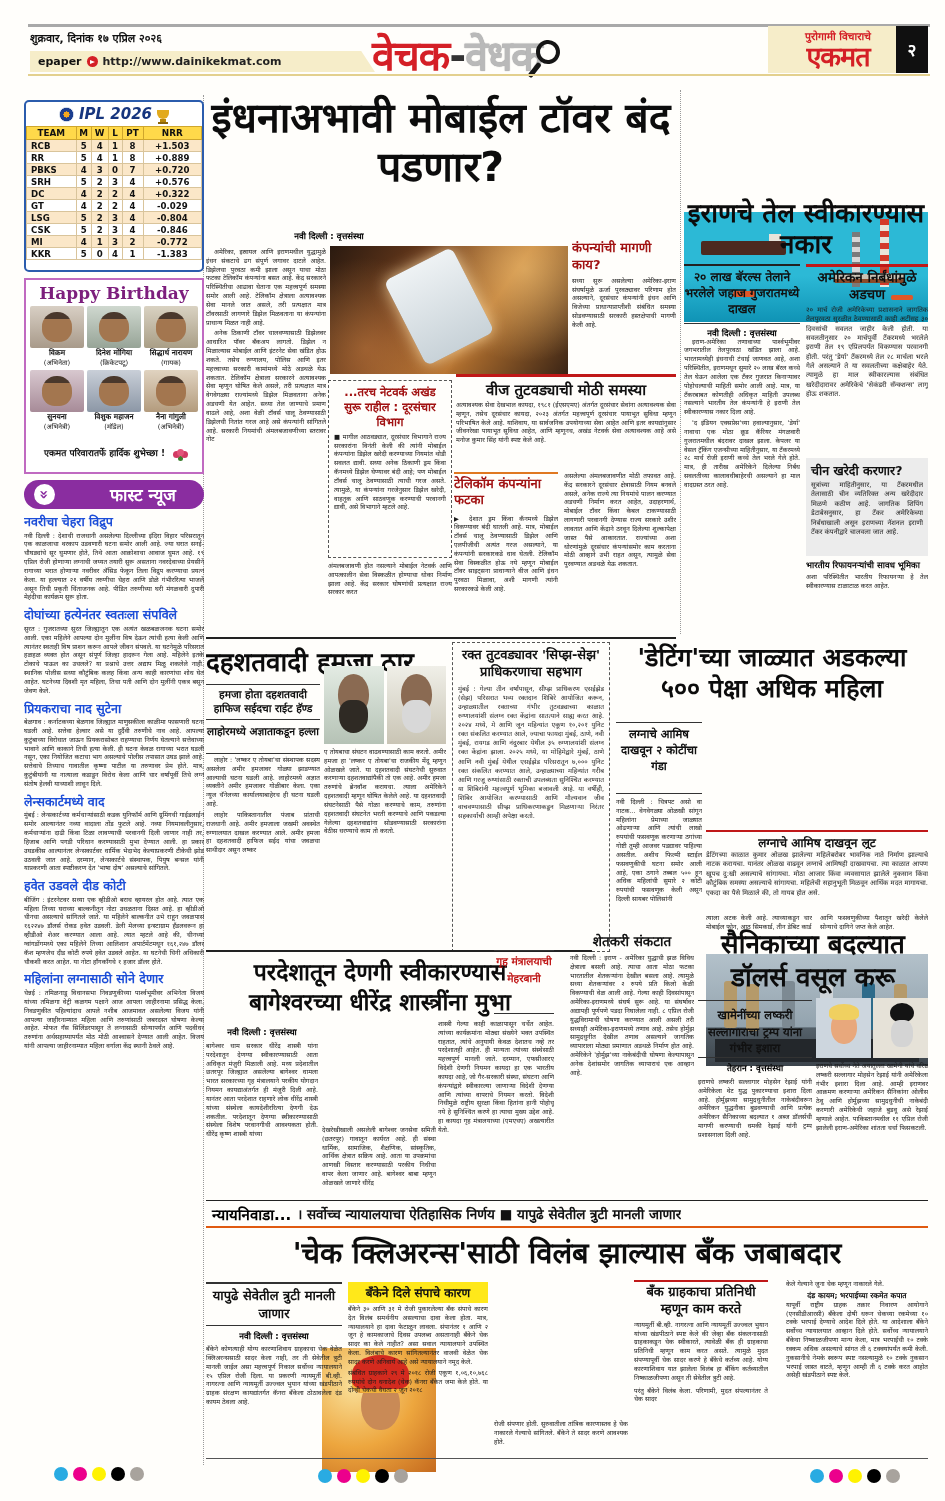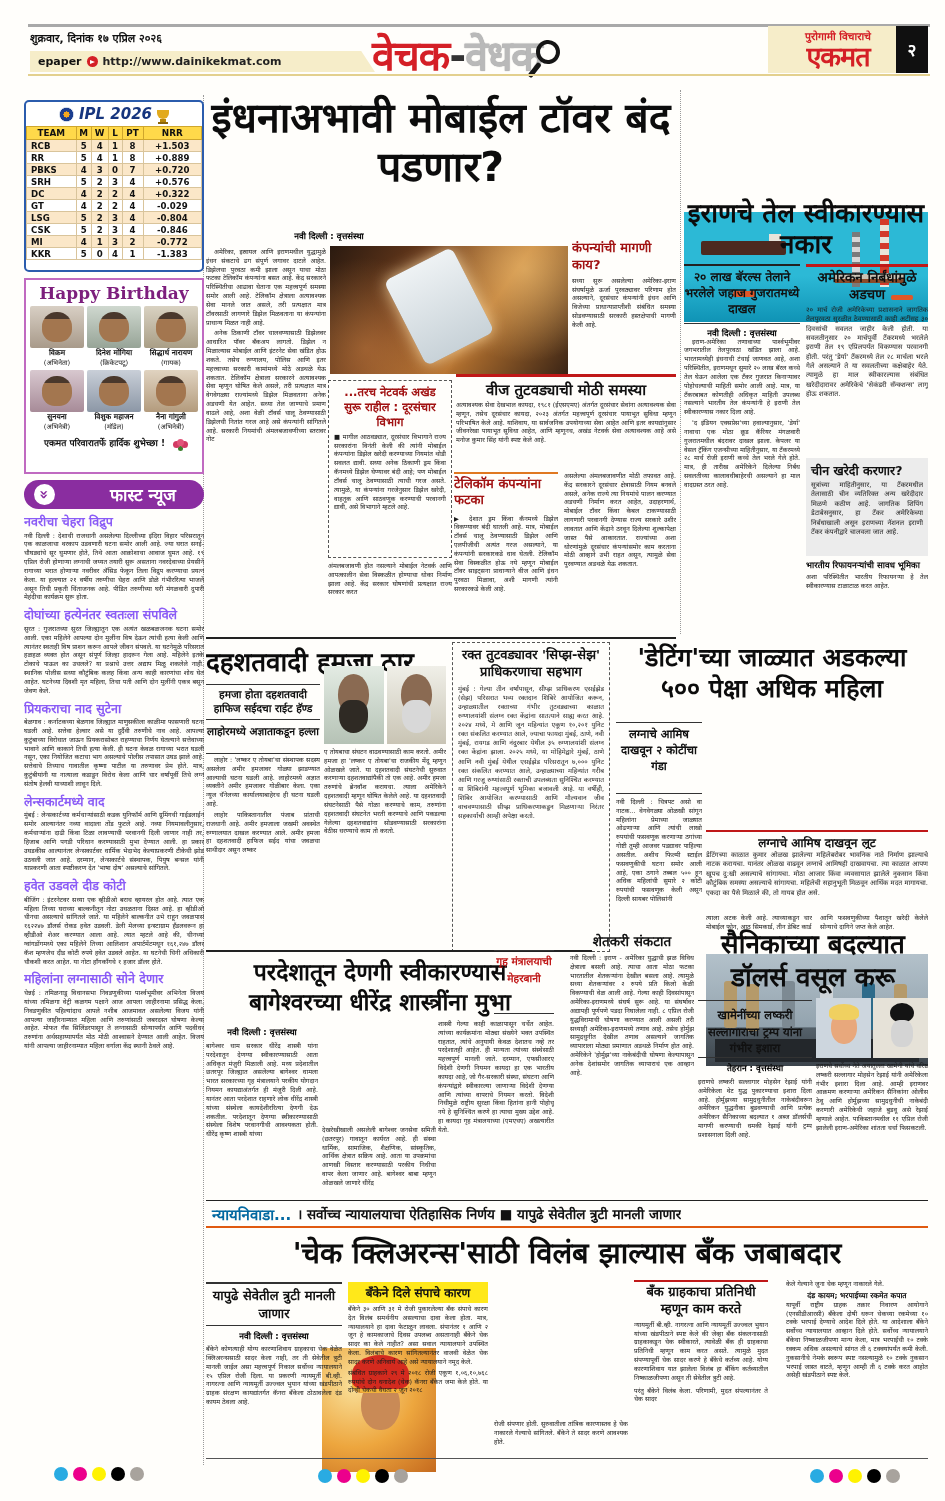--- a/index.html
+++ b/index.html
@@ -44,27 +44,27 @@
   .bday{border:2px solid #c06ac0;background:#fff;padding:3px 4px}
   .bday-title{font-family:"DejaVu Serif",serif;font-weight:bold;font-size:17px;color:#7d1f7d;text-align:center}
   .bgrid{display:grid;grid-template-columns:repeat(3,1fr);gap:3px;margin-top:3px}
   .bcell{text-align:center}
   .pf{height:42px;border-radius:2px;position:relative;overflow:hidden;background:linear-gradient(#d8cfc4,#a89a8a)}
   .pf:before{content:"";position:absolute;left:22%;top:14%;width:56%;height:72%;border-radius:48% 48% 42% 42%;background:linear-gradient(#4a382c 22%,#a3764f 24%)}
   .pf2{background:linear-gradient(#cfd8cf,#97a497)}.pf3{background:linear-gradient(#d9d2c2,#a99e86)}
   .pf4{background:linear-gradient(#d8c8cf,#a78b98)}.pf5{background:linear-gradient(#c9cfd8,#8c97a6)}.pf6{background:linear-gradient(#e0d3c0,#b39b7d)}
   .bname{font-size:7.4px;font-weight:bold;line-height:1.2;margin-top:1px}
   .brole{font-size:6.8px}
-  .bwish{font-size:9px;font-weight:bold;text-align:center;margin-top:5px;display:flex;align-items:center;justify-content:center;gap:12px}
+  .bwish{font-size:9px;font-weight:bold;text-align:center;margin-top:15px;display:flex;align-items:center;justify-content:center;gap:12px}
   .rose{width:7px;height:7px;background:#e2547a;border-radius:50%;box-shadow:-4px 2px 0 #d23a64,4px 2px 0 #d23a64,0 6px 0 -1px #3a7d2c;flex:0 0 auto}
   
   .fastbar{background:#8a2da0;border-radius:15px;height:29px;display:flex;align-items:center;gap:8px;padding:0 10px;color:#fff}
   .ffico{width:21px;height:21px;background:#fff;border-radius:50%;color:#8a2da0;display:flex;align-items:center;justify-content:center;font-size:15px;font-weight:bold;transform:rotate(90deg);flex:0 0 auto}
   .fasttitle{font-size:17px;font-weight:bold;flex:1;text-align:right;padding-right:18px}
-  .fn-h{font-size:12.5px;font-weight:bold;line-height:1.25;margin:5px 0 2px;color:#8b5cf6}
+  .fn-h{font-size:12.5px;font-weight:bold;line-height:1.25;margin:5px 0 2px;color:#1d4ed8}
   
   .ph{position:relative;overflow:hidden;background:#ccc}
   .ph-lead{background:radial-gradient(circle at 82% 18%,rgba(255,210,130,.55),transparent 42%),radial-gradient(circle at 15% 80%,rgba(255,170,90,.35),transparent 40%),linear-gradient(125deg,#2a1a10 0%,#6e3c1c 35%,#b5722f 62%,#3a2415 100%)}
   .ph-lead:before{content:"";position:absolute;left:30%;top:10%;width:32%;height:74%;background:linear-gradient(#eef2f4,#c8d2d8);border-radius:7px;transform:rotate(-27deg);box-shadow:0 0 16px rgba(255,225,170,.85)}
   .ph-iran{background:linear-gradient(#2cb9d6 58%,#0f93b5)}
   .ship{position:absolute;left:7%;top:26%;width:35%;height:13%;background:#4c2a20;border-radius:2px}
   .ship:before{content:"";position:absolute;right:6%;top:-44%;width:14%;height:44%;background:#e8e4da}
   .rig{position:absolute;right:16%;top:6%;width:3.5%;height:62%;background:repeating-linear-gradient(#d43a2a 0 6px,#e8e4da 6px 12px)}
   .rig2{position:absolute;right:28%;top:18%;width:3%;height:50%;background:repeating-linear-gradient(#7a7a7a 0 5px,#d8d8d8 5px 10px)}
   .plat{position:absolute;right:10%;top:56%;width:28%;height:9%;background:#c9c2b4;border-bottom:4px solid #8a4a2a}
@@ -87,21 +87,21 @@
   .redtop{border-top:3px solid #c01818;padding-top:2px}
   .orangetop{border-top:2.5px solid #e07820;padding-top:2px}
   .maroon{color:#a11212}
   .graybox{background:#ececec;padding:4px 5px}
   .ylhead{background:#ffe81a;font-weight:bold;font-size:12px;text-align:center;padding:2px 2px}
   .hair{border-top:1px solid #333}
   .hairb{border-bottom:1px solid #333}
   .dots i{display:inline-block;width:14px;height:14px;border-radius:50%;margin-right:5px}
   .dc{background:#29abe2}.dm{background:#ec008c}.dy{background:#fff200}.dk{background:#000}.dg{background:#a8a39d}
   .strip{display:flex;align-items:center;gap:6px;border-top:1.5px solid #222;border-bottom:2.5px solid #e05a10;font-weight:bold}
-  .strip .lab{color:#0369a1;font-size:15px;white-space:nowrap}
+  .strip .lab{color:#000000;font-size:15px;white-space:nowrap}
   .strip .txt{color:#111;font-size:13.5px;white-space:nowrap;overflow:hidden}
 </style>
 </head>
 <body>
 
 <div class="page">
 
   <div class="abs" style="left:0;top:0;width:945px;height:92px">
     <div class="abs" style="left:28px;top:24px;width:902px;height:3px;background:#a9a9a9"></div>
     <div class="abs dateline" style="left:30px;top:30px">शुक्रवार, दिनांक १७ एप्रिल २०२६</div>

